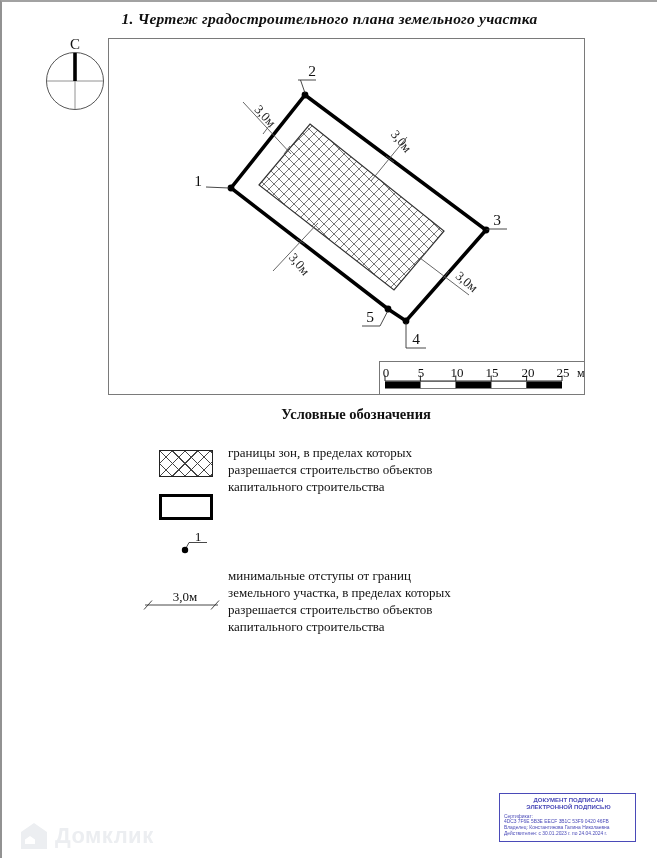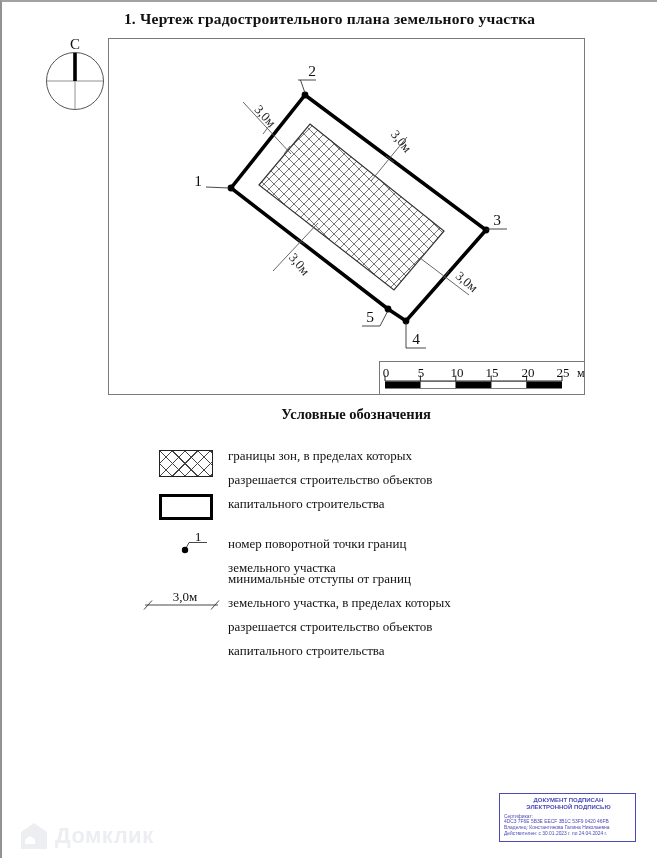--- a/index.html
+++ b/index.html
@@ -4,35 +4,35 @@
 <style>
   html,body{margin:0;padding:0;background:#fff;}
   .page{
     position:relative;width:657px;height:858px;background:#fff;
     border-top:2px solid #a2a2a2;border-left:2px solid #929292;
     box-sizing:border-box;overflow:hidden;
     font-family:"Liberation Serif",serif;color:#111;
   }
   .doc-title{
     position:absolute;top:8px;left:0;width:100%;text-align:center;
-    font-size:15.5px;font-weight:bold;letter-spacing:.2px;
+    font-size:15.5px;font-weight:bold;letter-spacing:.2px;font-style:italic;
   }
   .compass{position:absolute;left:40px;top:34px;}
   .plan-frame{
     position:absolute;left:106px;top:36px;width:477px;height:357px;
     border:1px solid #7a7a7a;box-sizing:border-box;background:#fff;
   }
   .plan-frame svg{display:block;}
   .legend-heading{
     position:absolute;top:404px;left:0;width:620px;text-align:center;
     font-size:14.5px;font-weight:bold;margin-left:44px;
   }
   .legend-text{
     position:absolute;left:226px;width:250px;
-    font-size:13px;line-height:24px;white-space:pre-line;
+    font-size:13px;line-height:17px;white-space:pre-line;
   }
   .swatch-hatch{
     position:absolute;left:157px;top:448px;width:52px;height:25px;
     border:1px solid #222;box-sizing:content-box;background:
       repeating-linear-gradient(45deg,transparent 0 8px,#444 8px 9px),
       repeating-linear-gradient(135deg,transparent 0 8px,#444 8px 9px);
   }
   .swatch-boundary{
     position:absolute;left:157px;top:492px;width:48px;height:20px;
     border:3px solid #000;background:#fff;
@@ -156,22 +156,20 @@
 разрешается строительство объектов
 капитального строительства</div>
 
   <div class="swatch-boundary"></div>
 
   <svg class="sym-svg" style="left:150px;top:525px" width="70" height="30" viewBox="0 0 70 30">
     <path d="M37,15.5 L55,15.5 M37,15.5 L33.5,22" stroke="#333" stroke-width="0.9" fill="none"></path>
     <circle cx="33" cy="23" r="3.2" fill="#000"></circle>
     <text x="46" y="13.5" text-anchor="middle" font-size="13.5" fill="#111">1</text>
   </svg>
-  <div class="legend-text" style="top:530px">номер поворотной точки границ
-земельного участка</div>
 
   <svg class="sym-svg" style="left:140px;top:580px" width="82" height="30" viewBox="0 0 82 30">
     <path d="M3,23 L76,23 M2,27.5 L10,18.5 M69,27.5 L77,18.5" stroke="#333" stroke-width="0.9" fill="none"></path>
     <text x="43" y="19" text-anchor="middle" font-size="13" fill="#111">3,0м</text>
   </svg>
   <div class="legend-text" style="top:565px">минимальные отступы от границ
 земельного участка, в пределах которых
 разрешается строительство объектов
 капитального строительства</div>
 

